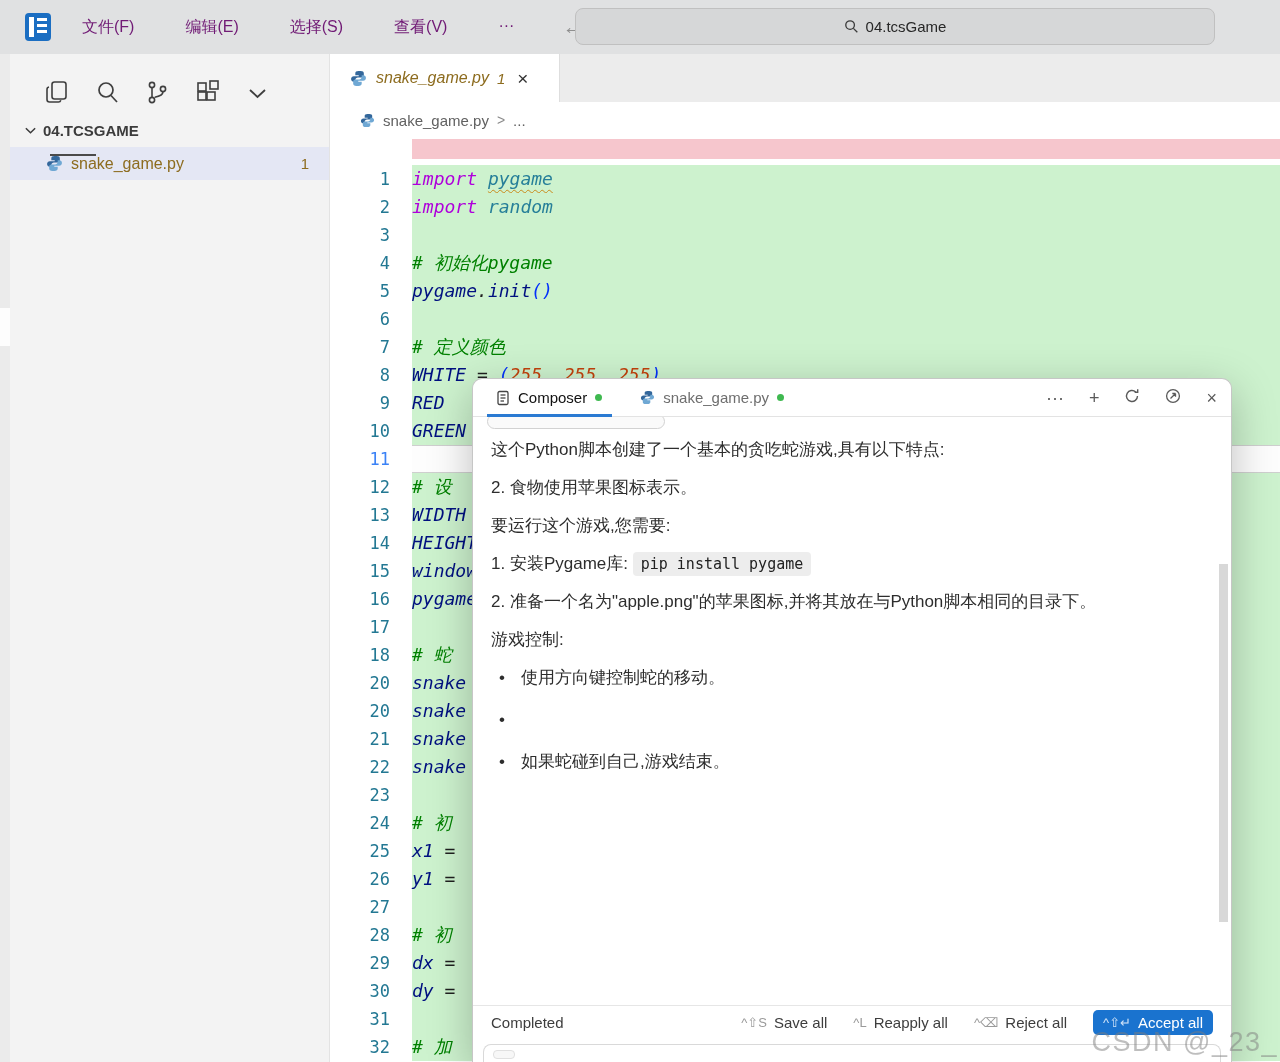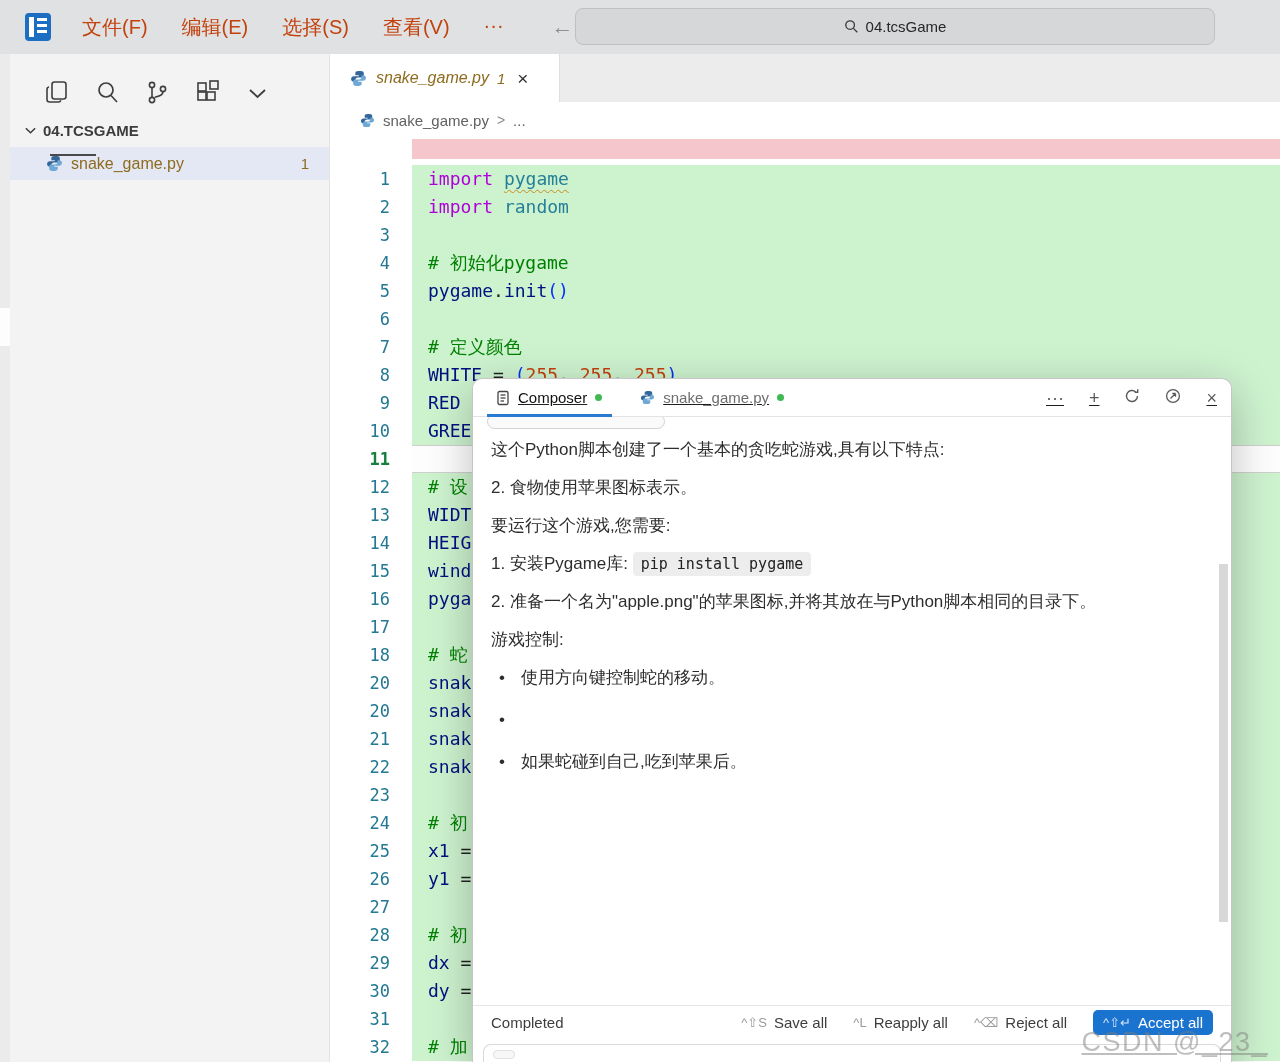--- a/index.html
+++ b/index.html
@@ -4,21 +4,21 @@
 <style>
   * { margin:0; padding:0; box-sizing:border-box; }
   html,body { width:1280px; height:1062px; }
   body { position:relative; overflow:hidden; background:#fff;
          font-family:"Liberation Sans", sans-serif; color:#1f1f1f; }
 
   
   #titlebar { position:absolute; left:0; top:0; width:1280px; height:54px;
               background:#e0e1e2; display:flex; align-items:center; }
   .app-logo { width:28px; height:30px; margin-left:24px; }
-  .menus { display:flex; gap:34px; margin-left:30px; font-size:20px; color:#c2410c; }
+  .menus { display:flex; gap:51px; margin-left:30px; font-size:16px; color:#701a75; }
   .menus span { cursor:default; }
   .nav-arrows { display:flex; gap:24px; margin-left:48px; color:#8f8f8f; font-size:22px; }
   .searchbox { position:absolute; left:575px; top:8px; width:640px; height:37px;
                background:#d6d7d8; border:1px solid #c0c0c0; border-radius:8px;
                display:flex; align-items:center; justify-content:center; gap:7px;
                font-size:15px; color:#272727; }
 
   
   #edge-strip { position:absolute; left:0; top:54px; width:10px; height:1008px; background:#ebebeb; }
   #edge-strip .band { position:absolute; left:0; top:254px; width:10px; height:38px; background:#fdfdfd; }
@@ -51,35 +51,35 @@
   #breadcrumb .sep { color:#8a8a8a; font-size:14px; }
 
   
   #editor { position:absolute; left:330px; top:138px; width:950px; height:924px;
             background:#fff; overflow:hidden;
             font-family:"DejaVu Sans Mono", monospace; font-size:18px; }
   .pink-row { height:20px; margin:1px 0 6px 82px; background:#f6c6cd; }
   .code-row { display:flex; height:28px; line-height:28px; }
   .gutter { width:82px; text-align:right; padding-right:22px; color:#237893;
             font-size:17px; background:#fff; flex:none; }
-  .code-content { flex:1; background:#cdf2ce; padding-left:16px; white-space:pre; }
-  .code-row.hl .gutter { color:#15803d; font-weight:bold; }
+  .code-content { flex:1; background:#cdf2ce; white-space:pre;font-style:italic; }
+  .code-row.hl .gutter { color:#3b82f6; font-weight:normal; }
   .code-row.hl .code-content { background:#fdfdfd; border-top:1px solid #cfcfcf; border-bottom:1px solid #cfcfcf; }
   .tk-kw{color:#af00db} .tk-mod{color:#267f99} .tk-cm{color:#008000}
   .tk-id{color:#001080} .tk-nm{color:#c2410c} .tk-pr{color:#0431fa}
   .tk-op{color:#1f1f1f} .tk-pl{color:#000}
   .sq { text-decoration:underline wavy #c98a1c 1px; text-underline-offset:4px; }
 
   
   #composer { position:absolute; left:472px; top:378px; width:760px; height:684px;
               background:#fff; border:1px solid #c6c6c6; border-bottom:none;
               border-radius:10px 10px 0 0; box-shadow:0 12px 44px rgba(0,0,0,.25); z-index:40;
               display:flex; flex-direction:column; }
   .panel-tabs { height:38px; flex:none; display:flex; align-items:stretch;
-                padding:0 14px; border-bottom:1px solid #e3e3e3;text-decoration:underline; }
+                padding:0 14px; border-bottom:1px solid #e3e3e3; }
   .ptab { display:flex; align-items:center; gap:8px; font-size:15px; padding:0 10px; position:relative; }
   .ptab.active { font-weight:normal; color:#111; }
   .ptab.active::after { content:""; position:absolute; left:0; right:0; bottom:-1px; height:3px; background:#2a7ad2; }
   .ptab.dim { color:#6e6e6e; margin-left:18px; }
   .dot { width:7px; height:7px; border-radius:50%; background:#3fb950; flex:none; }
   .picons { margin-left:auto; display:flex; align-items:center; gap:25px; color:#5a5a5a; }
   .picons .pi { font-size:18px; line-height:1; }
   .panel-content { position:relative; flex:1; padding:20px 18px 0; overflow:hidden;
                    font-size:17px; color:#2d2d2d; }
   .pill-remnant { position:absolute; left:14px; top:-3px; width:178px; height:15px;
@@ -95,22 +95,22 @@
   .action { display:flex; gap:7px; align-items:center; color:#3d3d3d; cursor:default; }
   .action .shortcut { color:#9a9a9a; font-size:13px; }
   .action.primary { background:#1a73cf; color:#fff; border-radius:5px; padding:4px 10px; }
   .action.primary .shortcut { color:#cfe3f8; }
   .input-preview { flex:none; margin:5px 10px 0; height:18px; border:1px solid #d9d9d9;
                    border-radius:8px 8px 0 0; border-bottom:none; background:#fff; }
   .input-preview .chip { width:22px; height:9px; margin:5px 0 0 9px;
                          border:1px solid #e0e0e0; border-radius:4px; background:#f7f7f7; }
 
   
-  #watermark { position:absolute; right:12px; bottom:4px; z-index:60; font-size:27px;
-               letter-spacing:1.5px; color:rgba(125,125,125,.5);text-decoration:underline; }
+  #watermark { position:absolute; right:2px; bottom:4px; z-index:60; font-size:27px;
+               letter-spacing:1.5px; color:rgba(125,125,125,.5); }
 </style>
 </head>
 <body>
 
 <div id="titlebar">
   <svg class="app-logo" viewBox="0 0 28 30">
     <rect x="1" y="1" width="26" height="28" rx="4" fill="#1b6ec2"></rect>
     <rect x="5" y="5" width="5" height="20" fill="#fff"></rect>
     <rect x="13" y="6" width="10" height="3" fill="#fff"></rect>
     <rect x="13" y="12" width="10" height="3" fill="#fff"></rect>
@@ -399,21 +399,21 @@
         <div class="para">游戏控制:</div>
         <div class="para bullet">
           <span>•</span>
           <span>使用方向键控制蛇的移动。</span>
         </div>
         <div class="para bullet">
           <span>•</span>
         </div>
         <div class="para bullet">
           <span>•</span>
-          <span>如果蛇碰到自己,吃到苹果后。</span>
+          <span>如果蛇碰到自己,游戏结束。</span>
         </div>
       </div>
     <div class="panel-scrollbar"></div>
   </div>
 
   <div class="panel-footer">
     <span>Completed</span>
     <div class="footer-actions" id="footer-actions">
         <span class="action">
           <span class="shortcut">^⇧S</span>

